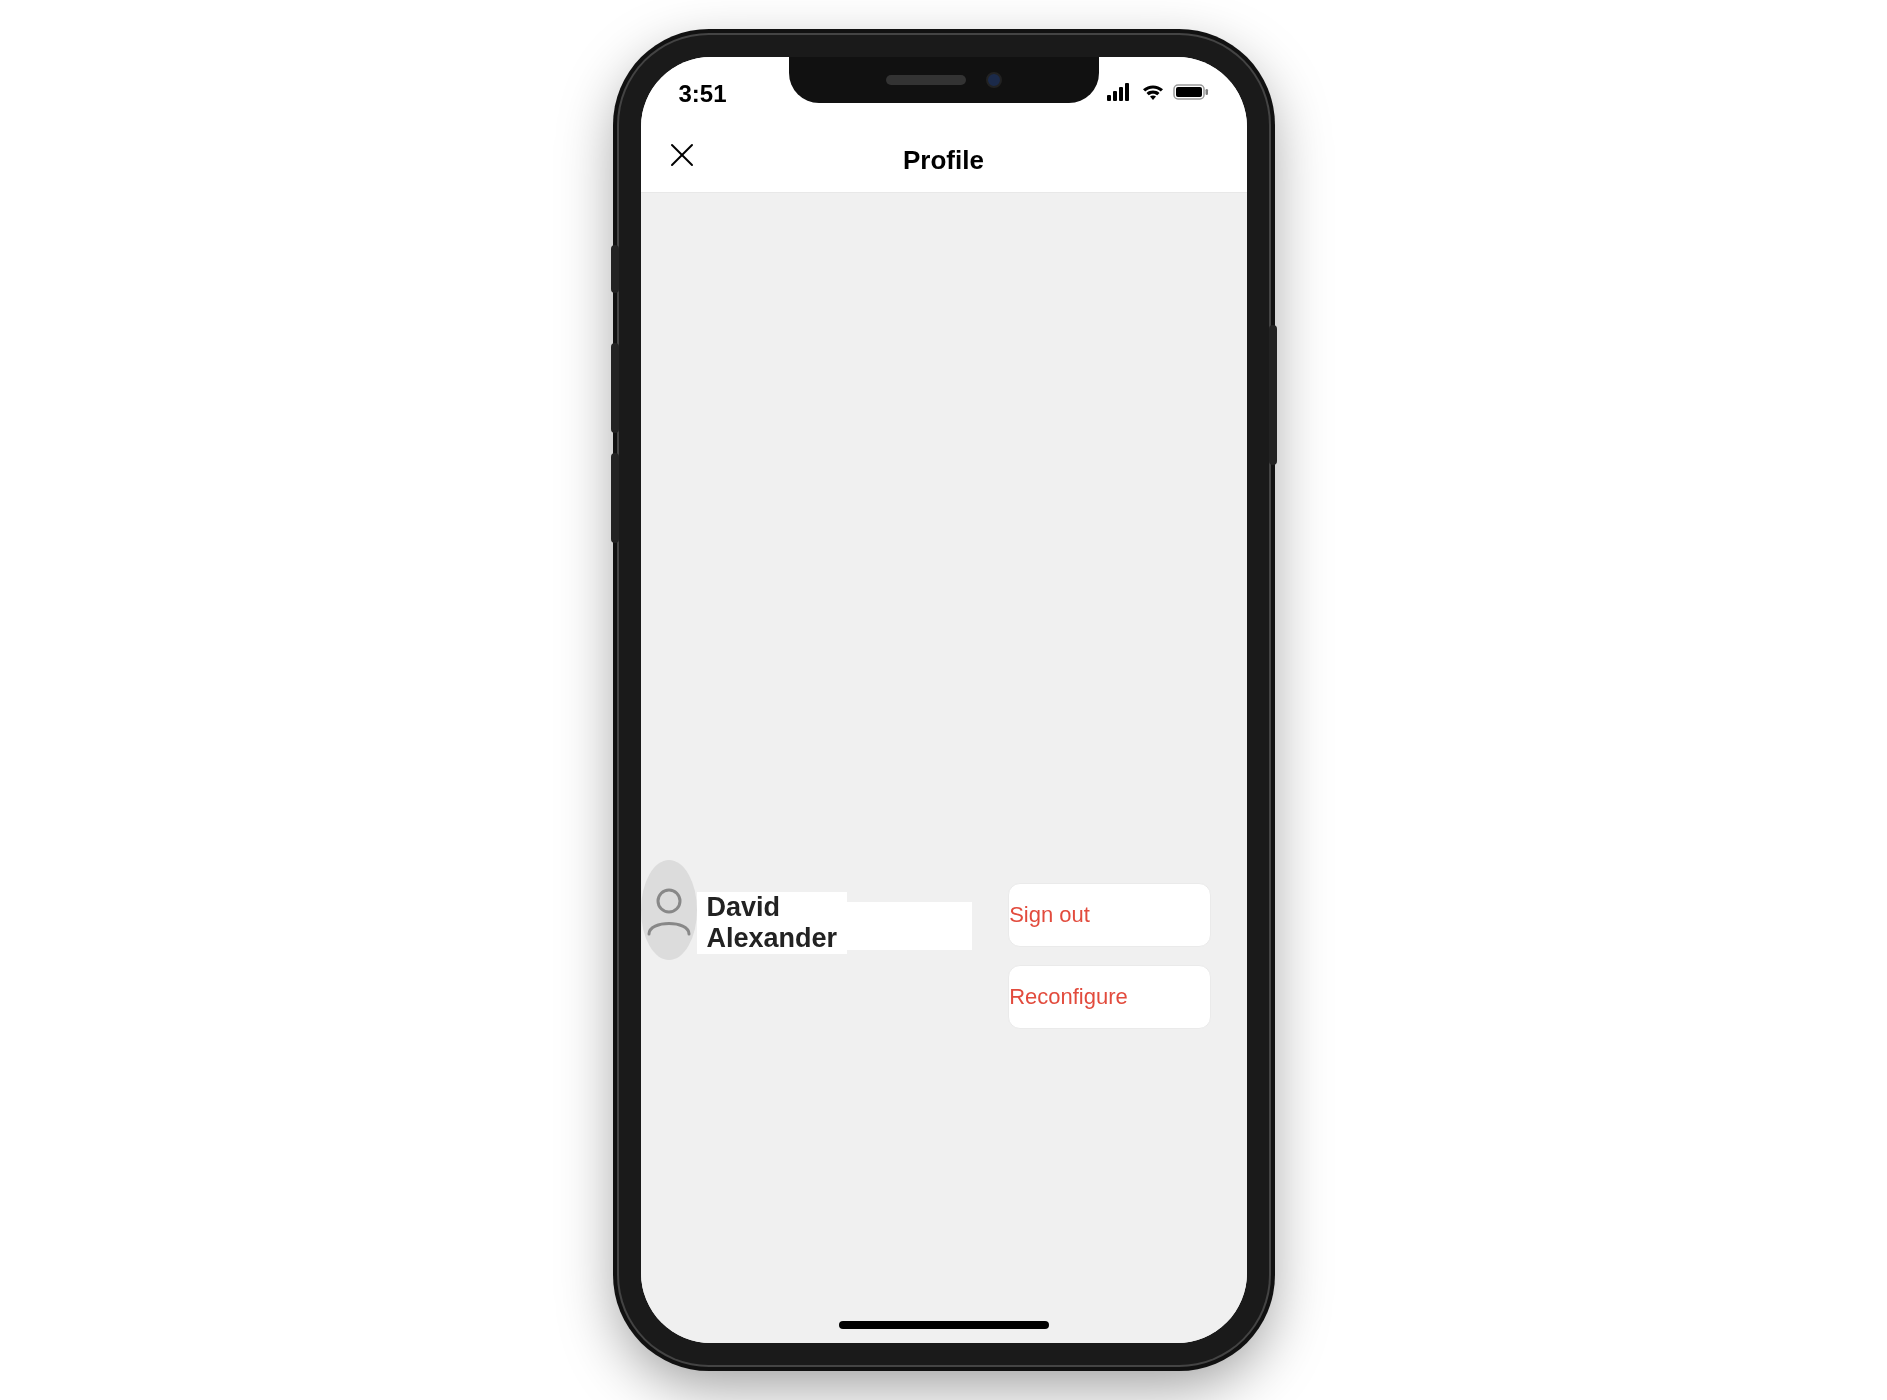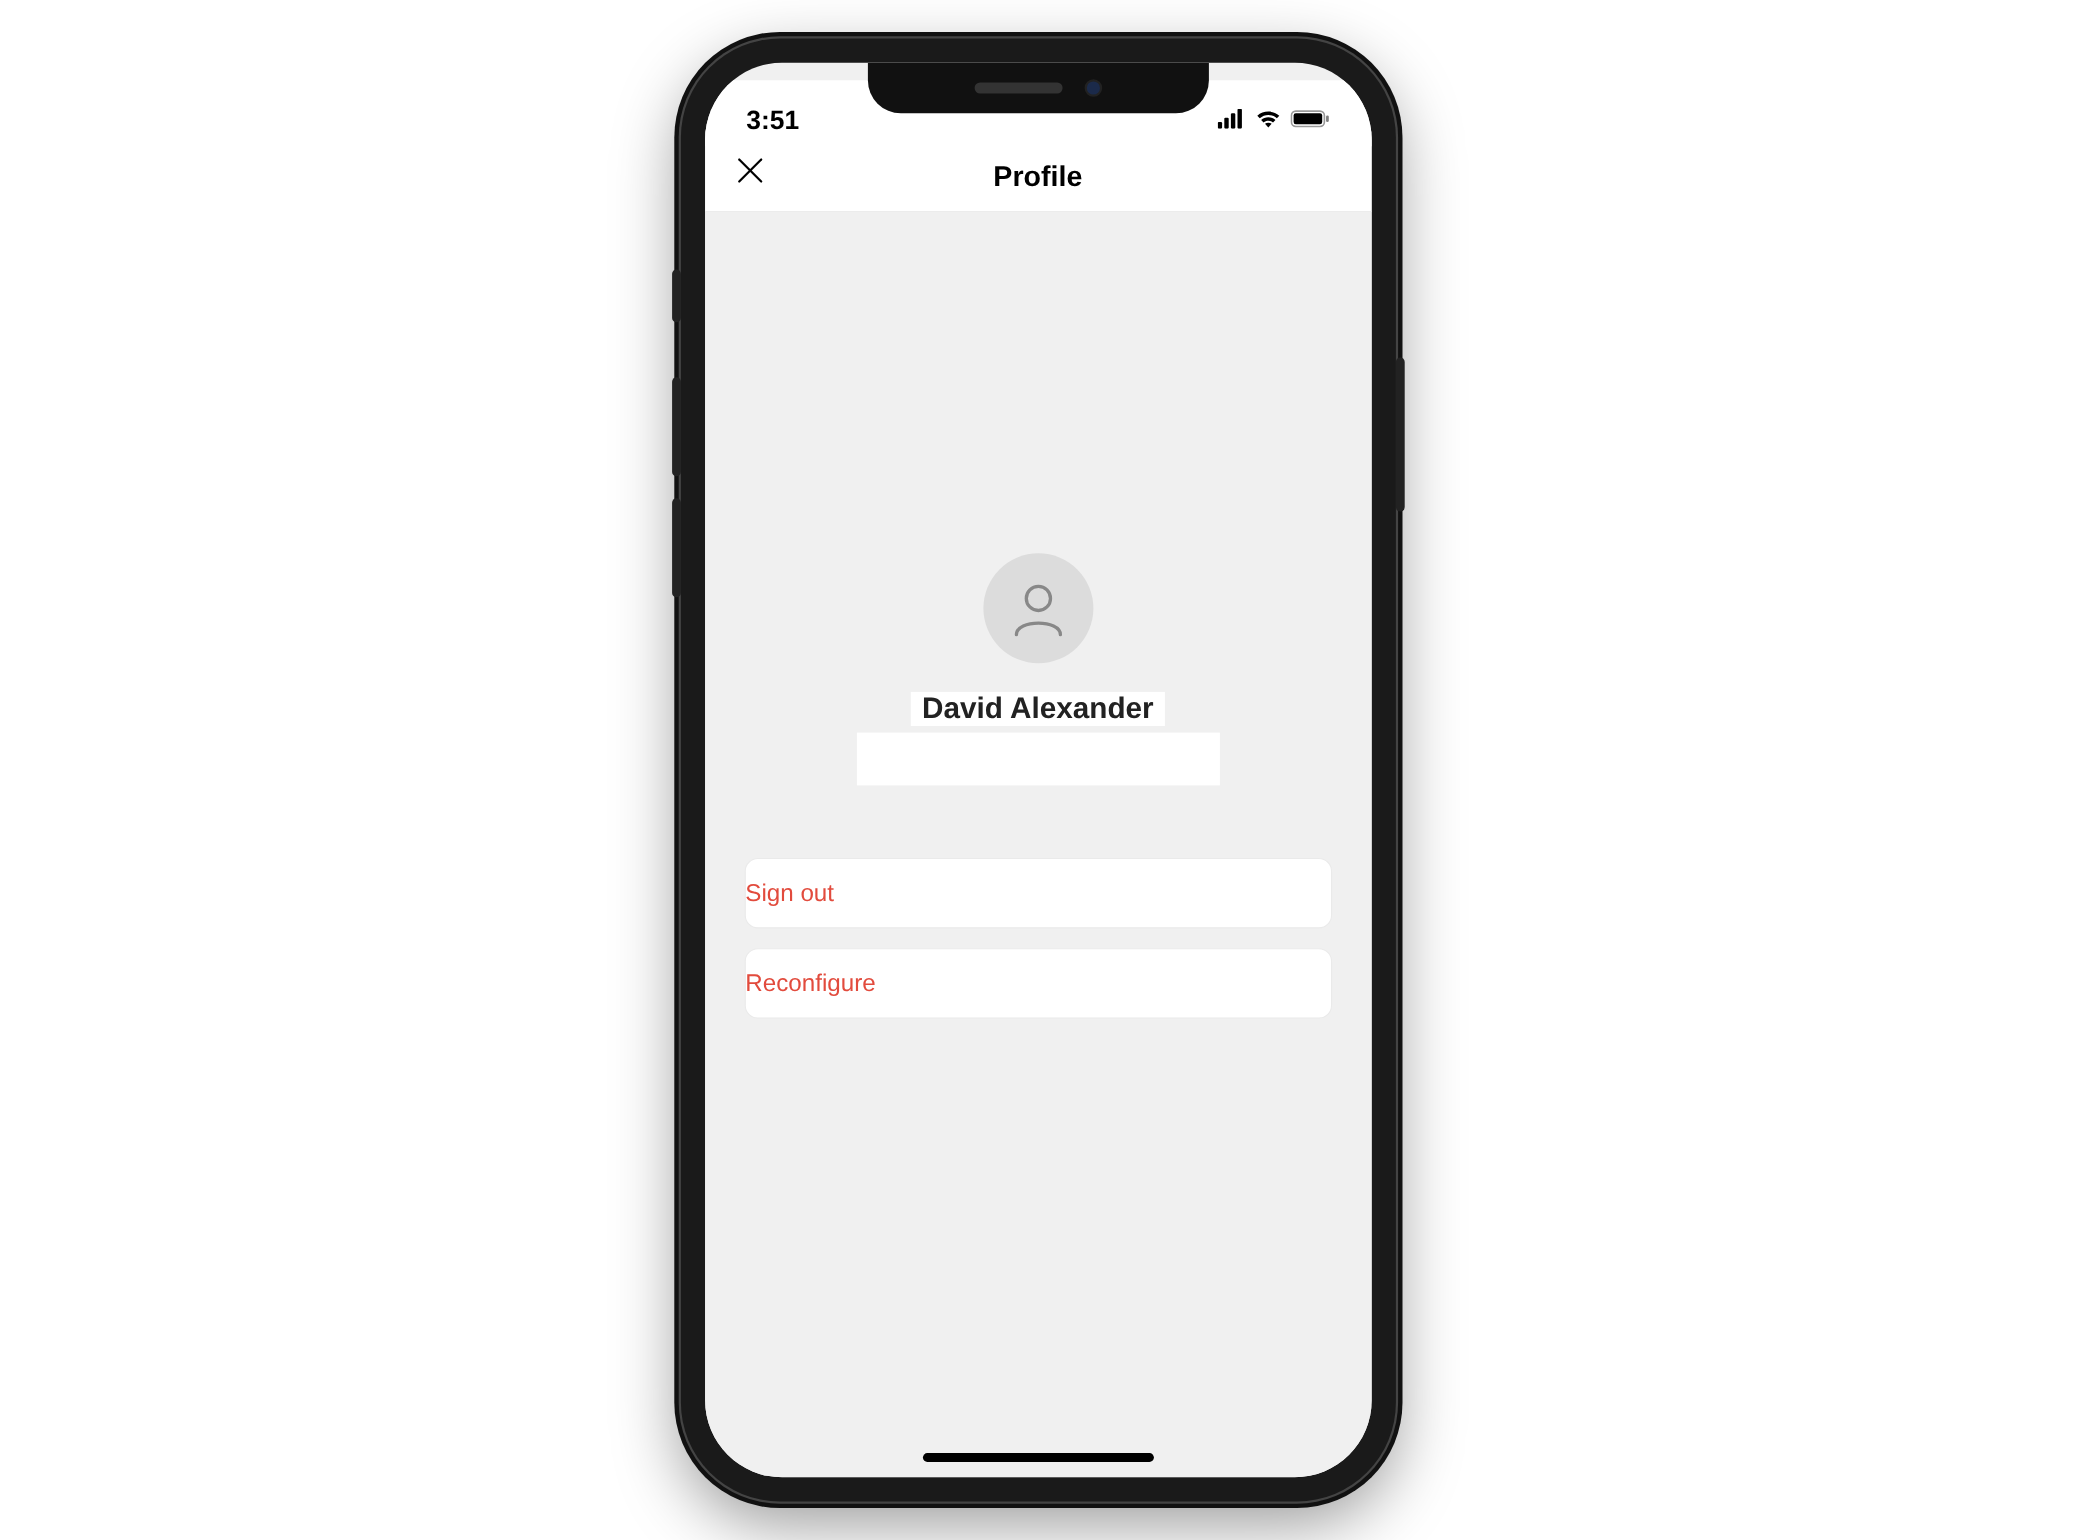--- a/index.html
+++ b/index.html
@@ -79,21 +79,21 @@
   }
   .notch .camera {
     width: 16px;
     height: 16px;
     background: #1b2a4a;
     border-radius: 50%;
     border: 2px solid #222;
   }
   .status-bar {
     position: absolute;
-    top: 16px;
+    top: 0;
     left: 0;
     right: 0;
     height: 60px;
     display: flex;
     justify-content: space-between;
     align-items: center;
     padding: 14px 38px 0;
     background: #ffffff;
     z-index: 5;
   }
@@ -135,21 +135,20 @@
     cursor: pointer;
   }
   .content {
     position: absolute;
     top: 136px;
     left: 0;
     right: 0;
     bottom: 0;
     background: #f0f0f0;
     display: flex;
-    flex-direction: column;
     align-items: center;
     padding-top: 310px;
   }
   .avatar {
     width: 100px;
     height: 100px;
     border-radius: 50%;
     background: #dcdcdc;
     display: flex;
     align-items: center;

